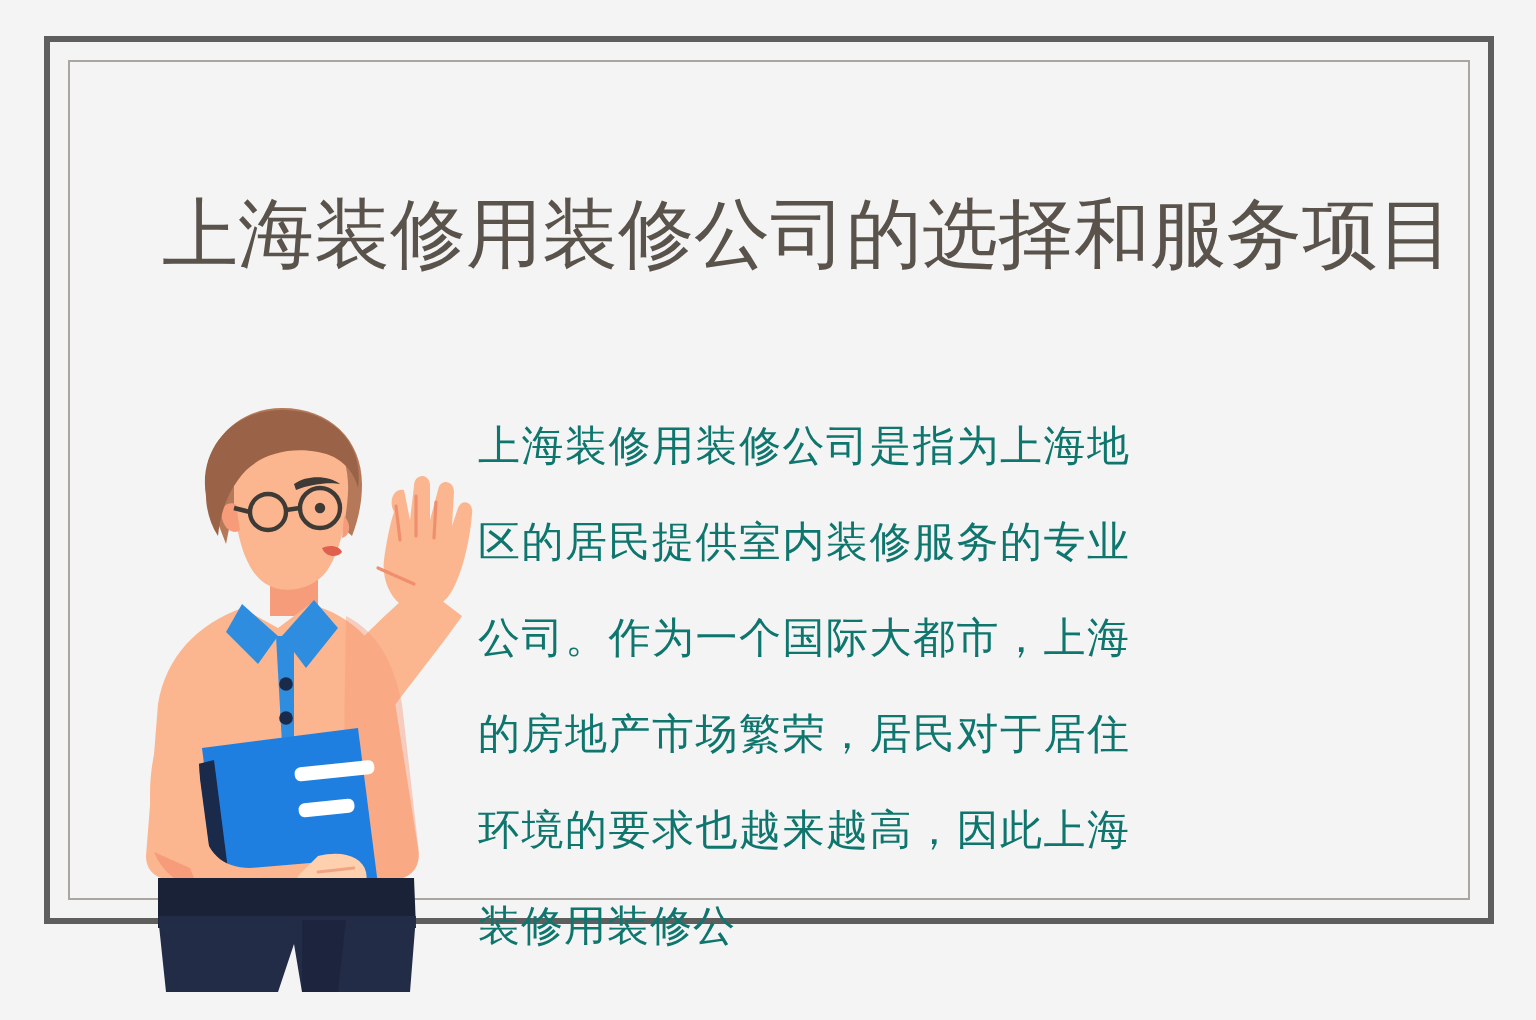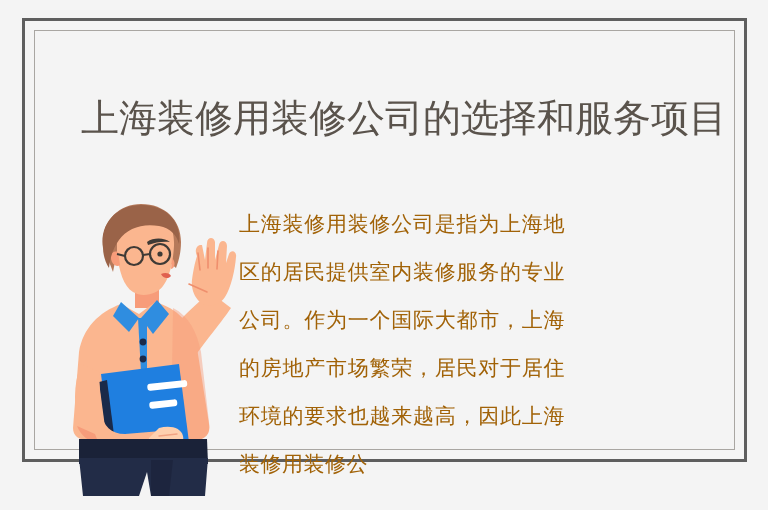--- a/index.html
+++ b/index.html
@@ -49,21 +49,21 @@
     text-align: center;
   }
 
   #body-text {
     position: absolute;
     left: 204px;
     top: 148px;
     width: 326px;
     font-size: 21px;
     line-height: 48px;
-    color: #a16207;
+    color: #0f766e;
     text-align: justify;
     text-justify: inter-character;
     letter-spacing: 0.5px;
   }
 
   
   #illustration {
     position: absolute;
     left: 20px;
     top: 165px;

